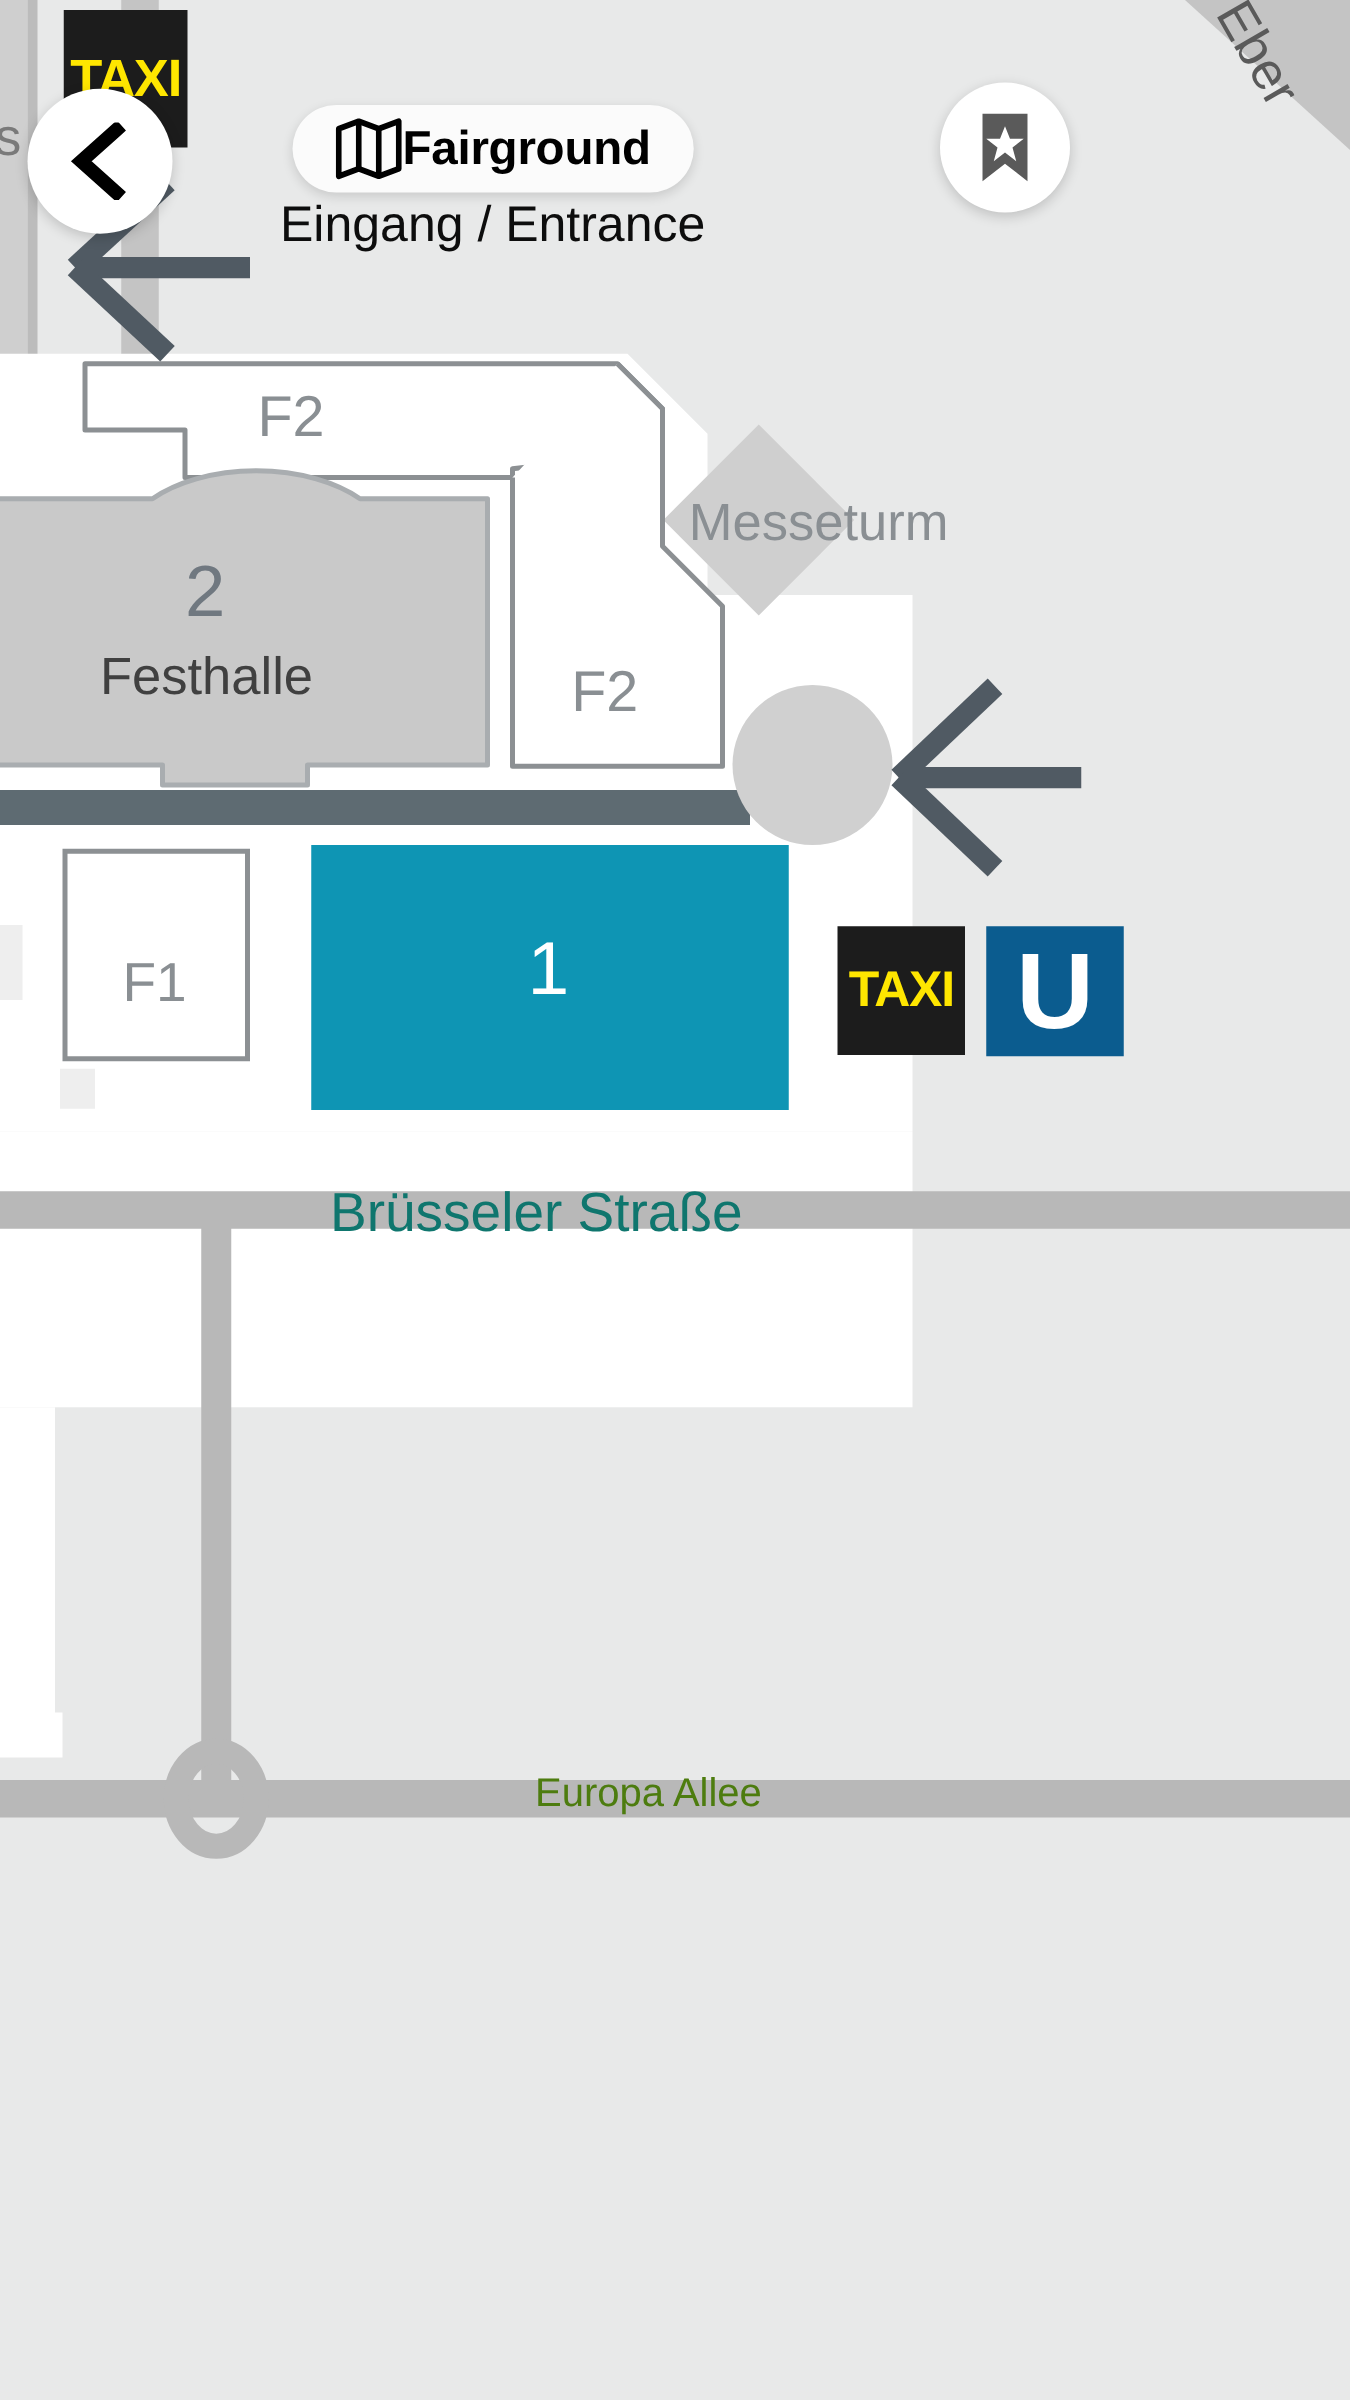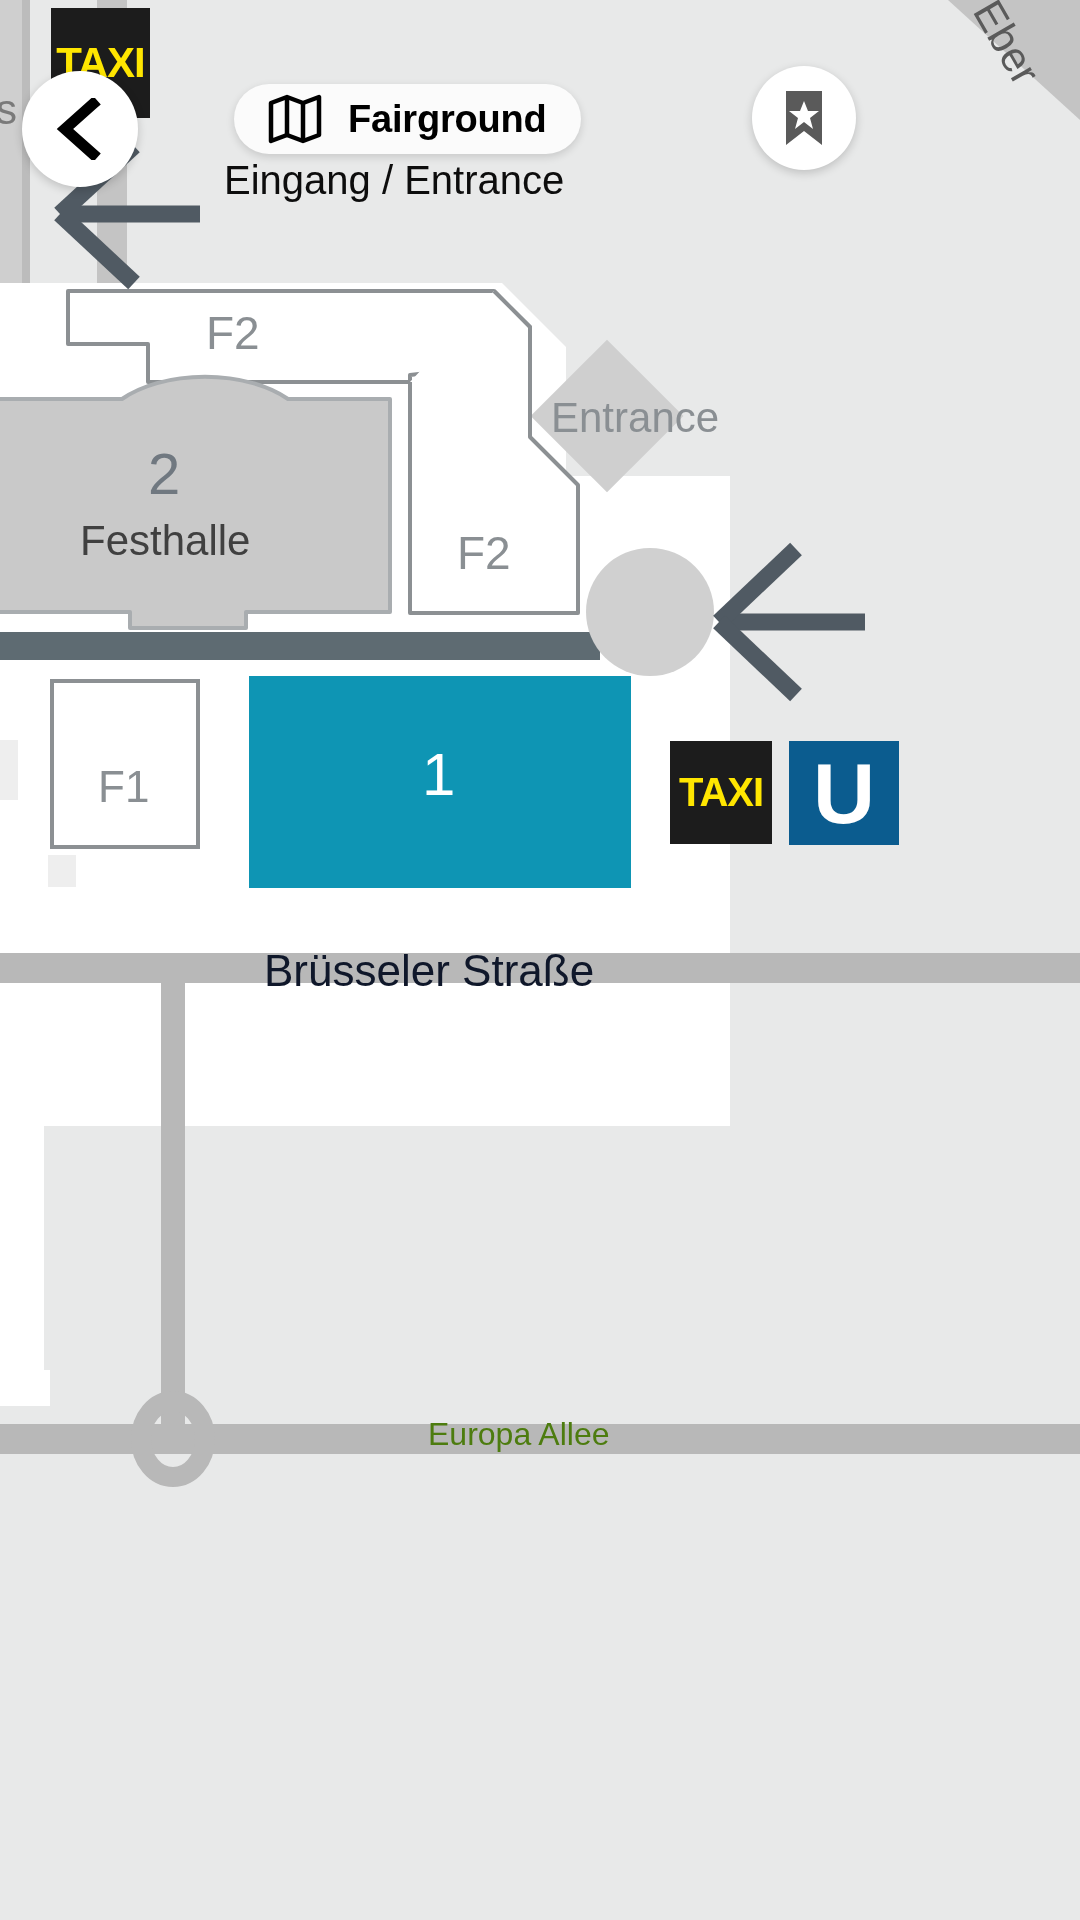--- a/index.html
+++ b/index.html
@@ -57,21 +57,20 @@
     position: absolute;
     left: 234px;
     top: 84px;
     height: 70px;
     padding: 0 34px;
     border-radius: 35px;
     background: #fbfbfb;
     box-shadow: 0 3px 9px rgba(0,0,0,0.14);
     display: flex;
     align-items: center;
-    gap: 26px;
   }
   #title-pill .pill-text {
     font-size: 38px;
     font-weight: bold;
     color: #000000;
     letter-spacing: -0.2px;
     white-space: nowrap;
   }
 
   .entrance-label {
@@ -178,30 +177,30 @@
 
     </svg>
   </div>
 
   <div class="ui-layer">
 
     <div class="maptext" style="left:206px; top:306px; font-size:46px; color:#8a8f93;">F2</div>
 
     <div class="maptext" style="left:457px; top:526px; font-size:46px; color:#8a8f93;">F2</div>
 
-    <div class="maptext" style="left:551px; top:394px; font-size:42px; color:#8a8f93;">Entrance</div>
+    <div class="maptext" style="left:551px; top:394px; font-size:42px; color:#8a8f93;">Messeturm</div>
 
     <div class="maptext" style="left:148px; top:440px; font-size:58px; color:#707880;">2</div>
     <div class="maptext" style="left:80px; top:517px; font-size:42px; color:#404040;">Festhalle</div>
 
     <div class="maptext" style="left:98px; top:742px; font-size:44px; color:#8a8f93;margin-top:20px;">F1</div>
 
     <div class="maptext" style="left:422px; top:740px; font-size:60px; color:#ffffff;">1</div>
 
-    <div class="maptext" style="left:264px; top:946px; font-size:44px; color:#0f172a;">Brüsseler Straße</div>
+    <div class="maptext" style="left:264px; top:946px; font-size:44px; color:#0f766e;">Brüsseler Straße</div>
 
     <div class="maptext" style="left:428px; top:1416px; font-size:32px; color:#4d7c0f;">Europa Allee</div>
 
     <div class="maptext" style="left:1005px; top:-8px; font-size:42px; color:#5a5a5a; transform:rotate(60deg); transform-origin: left top;">Eber</div>
 
     <div class="maptext" style="left:-4px; top:86px; font-size:42px; color:#7a7a7a;">s</div>
 
     <div style="position:absolute; left:51px; top:8px; width:99px; height:110px; background:#1c1c1c; display:flex; align-items:center; justify-content:center;">
       <span style="font-size:42px; font-weight:bold; color:#ffe600; letter-spacing:-1px;">TAXI</span>
     </div>

